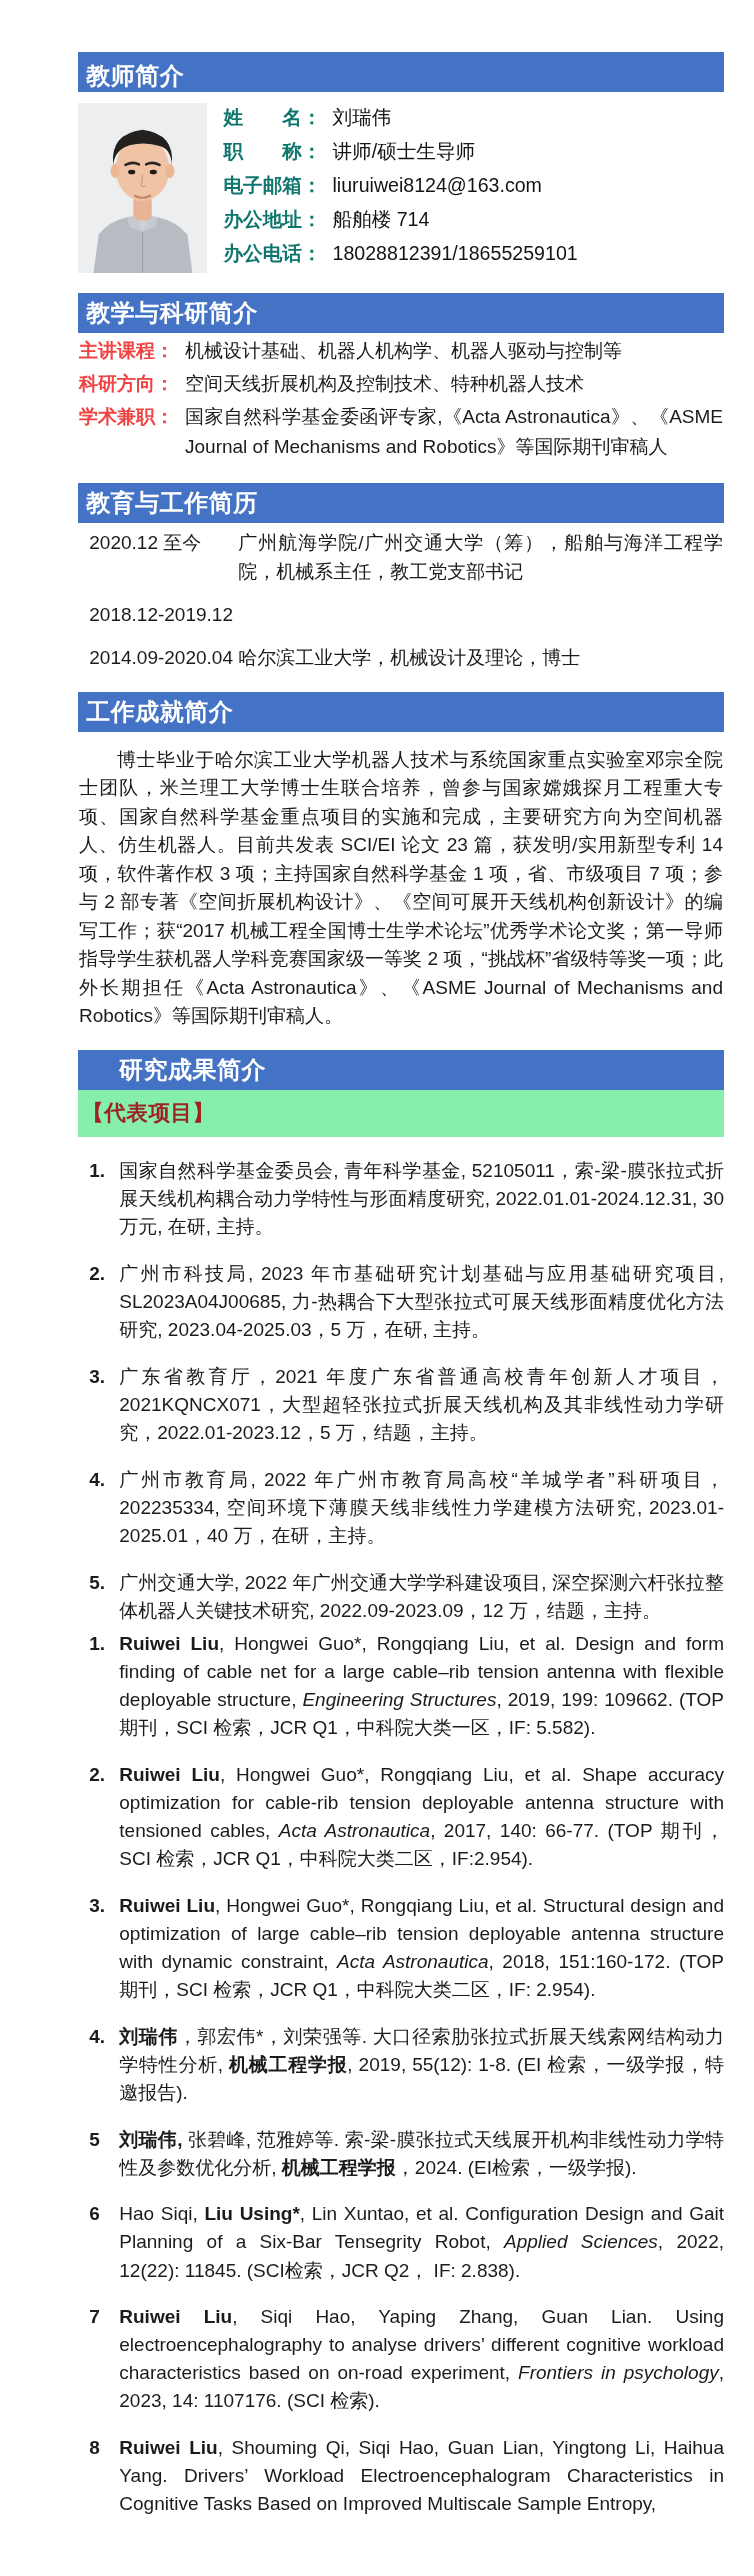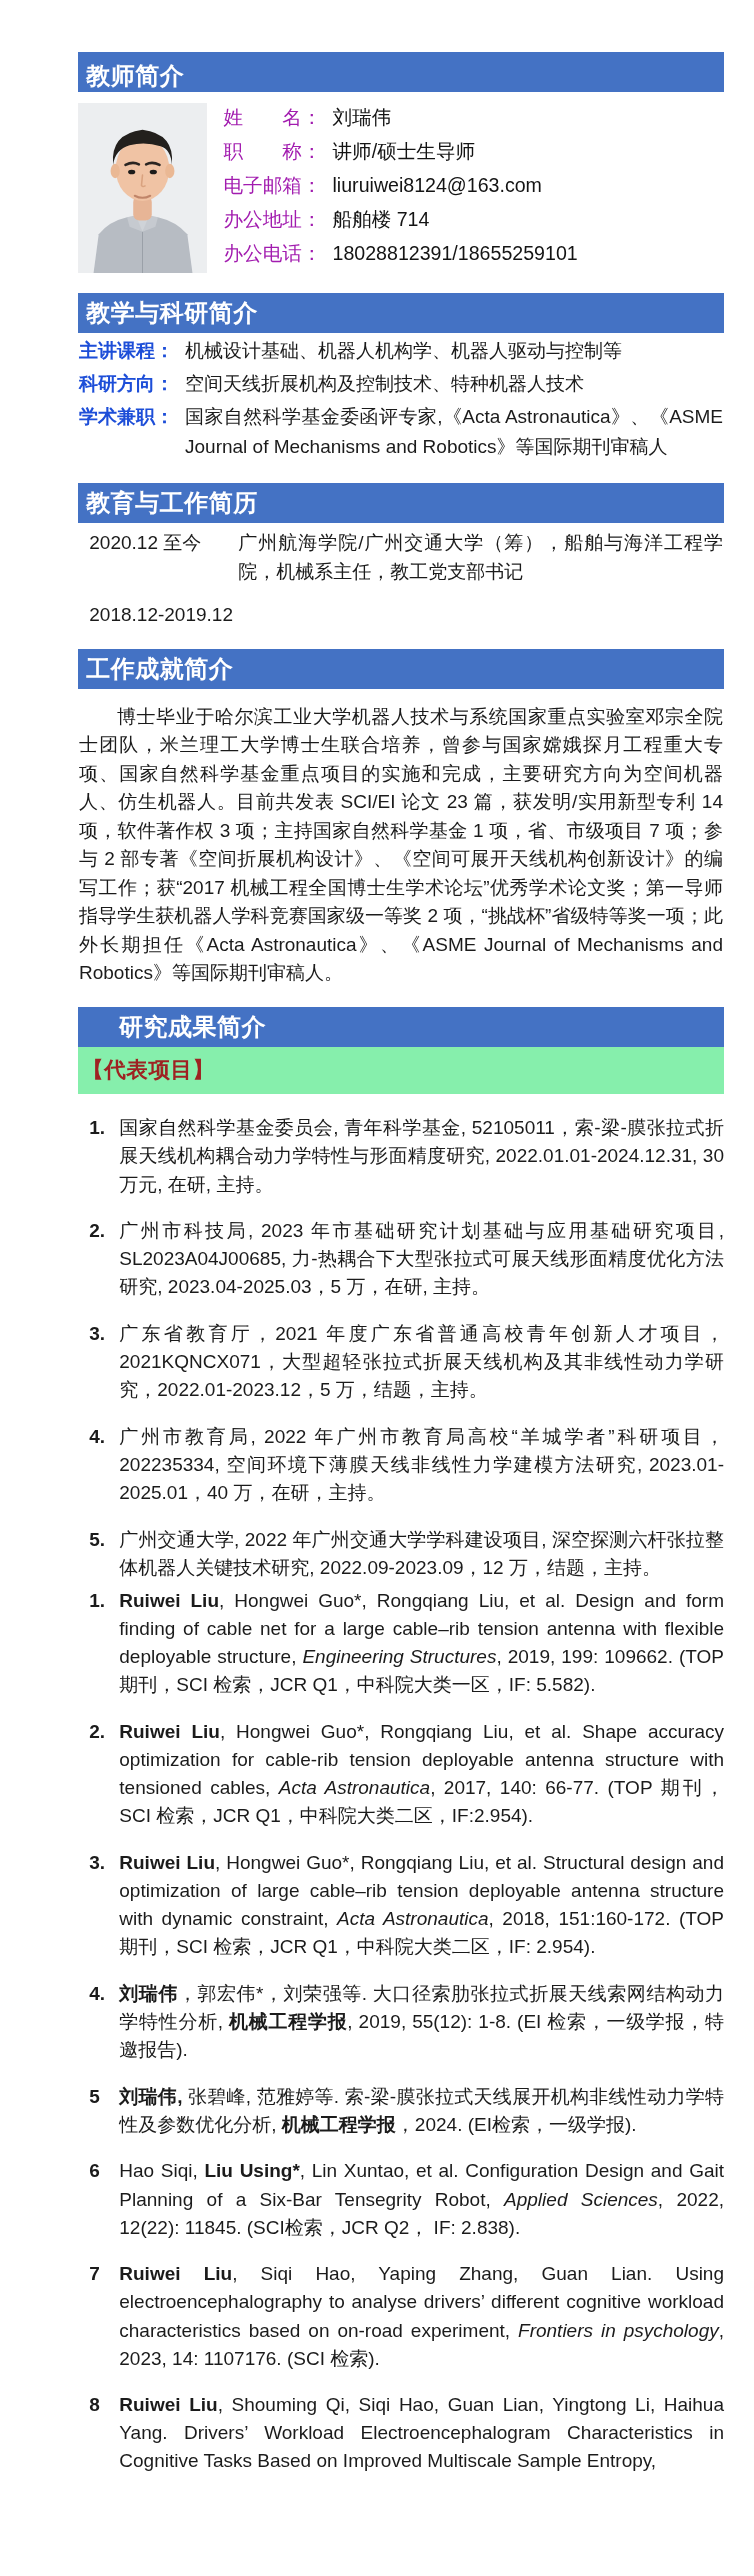--- a/index.html
+++ b/index.html
@@ -27,27 +27,27 @@
   }
   .subhead.flush{margin-top:0;}
 
   
   .profile{display:flex;margin:11.3px 0 7.2px 0;}
   .photo-box{width:129px;height:170px;flex:none;background:#e9eaec;overflow:hidden;}
   .photo-box svg{display:block;}
   .info-col{flex:1;display:flex;flex-direction:column;justify-content:space-between;
             padding:2.1px 0 8.2px 16.5px;}
   .info-row{display:flex;font-size:19.6px;line-height:1.25;}
-  .info-label{color:#a21caf;font-weight:400;width:109px;flex:none;white-space:pre;}
+  .info-label{color:#0f766e;font-weight:700;width:109px;flex:none;white-space:pre;}
   .info-value{color:#141414;}
 
   
   .kv-block{padding:3.1px 1px 0 1px;}
   .kv-row{display:flex;font-size:19px;line-height:1.62;margin-bottom:2.1px;}
-  .kv-label{width:106px;flex:none;color:#1d4ed8;font-weight:700;}
+  .kv-label{width:106px;flex:none;color:#ef4444;font-weight:700;}
   .kv-value{flex:1;text-align:justify;}
 
   
   .edu-block{padding:5.2px 1px 0 11.3px;}
   .edu-row{display:flex;font-size:19px;line-height:1.55;margin-bottom:13.4px;}
   .edu-period{width:149px;flex:none;}
   .edu-detail{flex:1;text-align:justify;}
 
   
   .para{font-size:19px;line-height:1.5;text-align:justify;text-indent:2em;
@@ -154,20 +154,24 @@
   </div>
   <div class="edu-block">
 
   <div class="edu-row">
         <span class="edu-period">2020.12 至今</span>
         <span class="edu-detail">广州航海学院/广州交通大学（筹），船舶与海洋工程学院，机械系主任，教工党支部书记</span>
       </div>
       <div class="edu-row">
         <span class="edu-period">2018.12-2019.12</span>
       </div>
+      <div class="edu-row">
+        <span class="edu-period">2014.09-2020.04</span>
+        <span class="edu-detail">哈尔滨工业大学，机械设计及理论，博士</span>
+      </div>
     </div>
 
   <div class="sec-bar">
     <span>工作成就简介</span>
   </div>
   <p class="para">博士毕业于哈尔滨工业大学机器人技术与系统国家重点实验室邓宗全院士团队，米兰理工大学博士生联合培养，曾参与国家嫦娥探月工程重大专项、国家自然科学基金重点项目的实施和完成，主要研究方向为空间机器人、仿生机器人。目前共发表 SCI/EI 论文 23 篇，获发明/实用新型专利 14 项，软件著作权 3 项；主持国家自然科学基金 1 项，省、市级项目 7 项；参与 2 部专著《空间折展机构设计》、《空间可展开天线机构创新设计》的编写工作；获“2017 机械工程全国博士生学术论坛”优秀学术论文奖；第一导师指导学生获机器人学科竞赛国家级一等奖 2 项，“挑战杯”省级特等奖一项；此外长期担任《Acta Astronautica》、《ASME Journal of Mechanisms and Robotics》等国际期刊审稿人。</p>
 
   <div class="sec-bar tight">
     <span>研究成果简介</span>
   </div>

